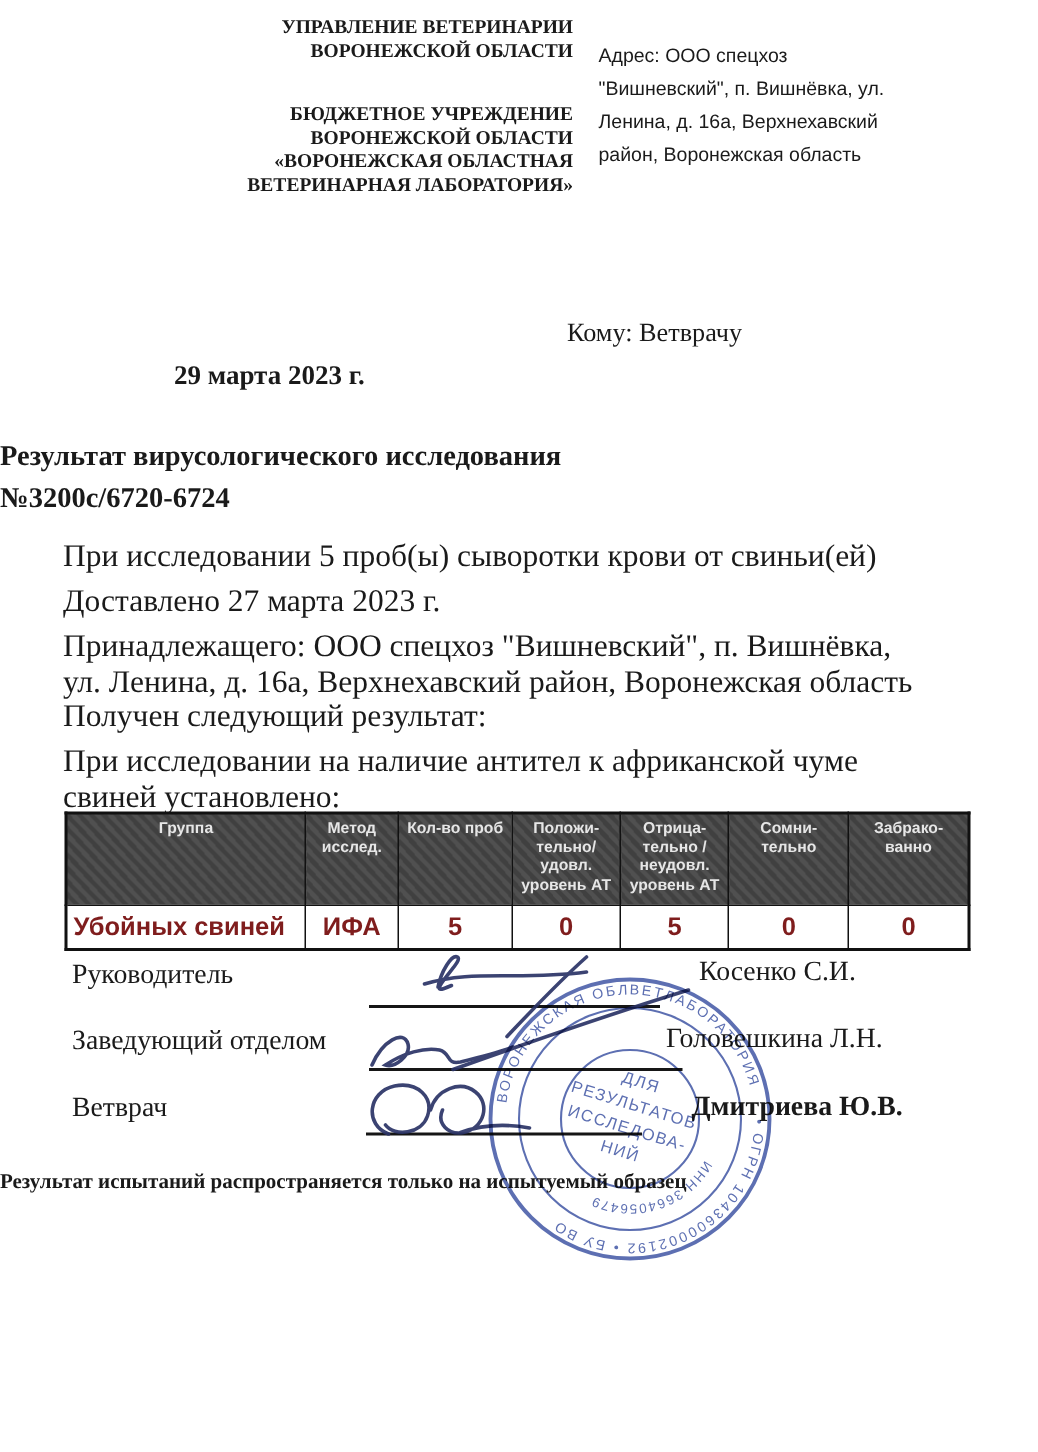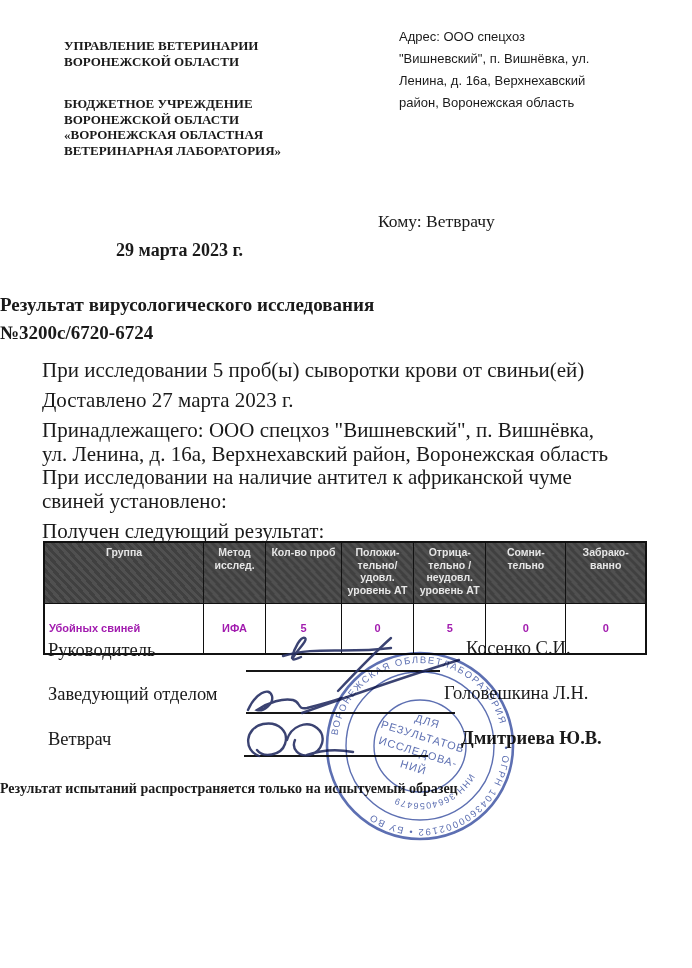--- a/index.html
+++ b/index.html
@@ -2,21 +2,21 @@
 <html><head>
 <meta charset="utf-8">
 <style>
   html,body{margin:0;padding:0;background:#ffffff;}
   .page{
     position:relative; width:692px; height:968px; background:#ffffff;
     font-family:"Liberation Serif", serif; color:#1a1a1a; overflow:hidden;
   }
 
   
-  .org{position:absolute; left:64px; top:38px; width:318px; text-align:left;}
+  .org{position:absolute; left:64px; top:10px; width:318px; text-align:right;}
   .org-authority{font-weight:bold; font-size:13px; line-height:15.5px; white-space:pre-line;}
   .org-institution{font-weight:bold; font-size:13px; line-height:15.5px; white-space:pre-line; margin-top:27px;}
   .org-contacts{font-size:12px; line-height:14.5px; white-space:pre-line; margin-top:1px;}
 
   
   .addr{
     position:absolute; left:399px; top:26px; width:256px;
     font-family:"Liberation Sans", sans-serif; font-size:13px; line-height:22px;
     white-space:pre-line;
   }
@@ -40,22 +40,22 @@
   }
   table.results th{
     border:1px solid #111;
     background:#454545;
     background-image:repeating-linear-gradient(47deg, rgba(255,255,255,.06) 0 3px, rgba(0,0,0,.08) 3px 6px);
     color:#e6e6e6; font-size:10.5px; font-weight:600; line-height:12.5px;
     vertical-align:top; padding:3px 4px 2px; white-space:pre-line; text-align:center;
   }
   table.results thead tr{height:61px;}
   table.results td{
-    border:1px solid #111; font-size:11px; font-weight:bold; text-align:center;
-    height:19px; padding:15px 2px; color:#a21caf;
+    border:1px solid #111; font-size:17px; font-weight:bold; text-align:center;
+    height:19px; padding:4px 2px; color:#7f1d1d;
   }
   table.results td.first{text-align:left; padding-left:4px;}
 
   
   .sig-label{position:absolute; left:48px; font-size:18.5px;}
   .sig-name{position:absolute; font-size:18.5px;}
   .sig-line{position:absolute; border-top:2px solid #161616; height:0;}
   #line1{left:246px; top:670px; width:194px;}
   #line2{left:246px; top:712px; width:209px;}
   #line3{left:244px; top:755px; width:184px;}
@@ -90,22 +90,22 @@
   <div class="date">29 марта 2023 г.</div>
   <div class="title">
     <div>Результат вирусологического исследования</div>
     <div>№3200с/6720-6724</div>
   </div>
 
   <div class="body-text">
     <p>При исследовании 5 проб(ы) сыворотки крови от свиньи(ей)</p>
     <p>Доставлено 27 марта 2023 г.</p>
     <p class="tight">Принадлежащего: ООО спецхоз "Вишневский", п. Вишнёвка, ул. Ленина, д. 16а, Верхнехавский район, Воронежская область</p>
+    <p>Получен следующий результат:</p>
     <p>При исследовании на наличие антител к африканской чуме свиней установлено:</p>
-    <p>Получен следующий результат:</p>
   </div>
 
   <table class="results">
     <colgroup>
       <col style="width:26.5%">
         <col style="width:10.3%">
         <col style="width:12.6%">
       <col style="width:12%">
         <col style="width:12%">
         <col style="width:13.3%">

